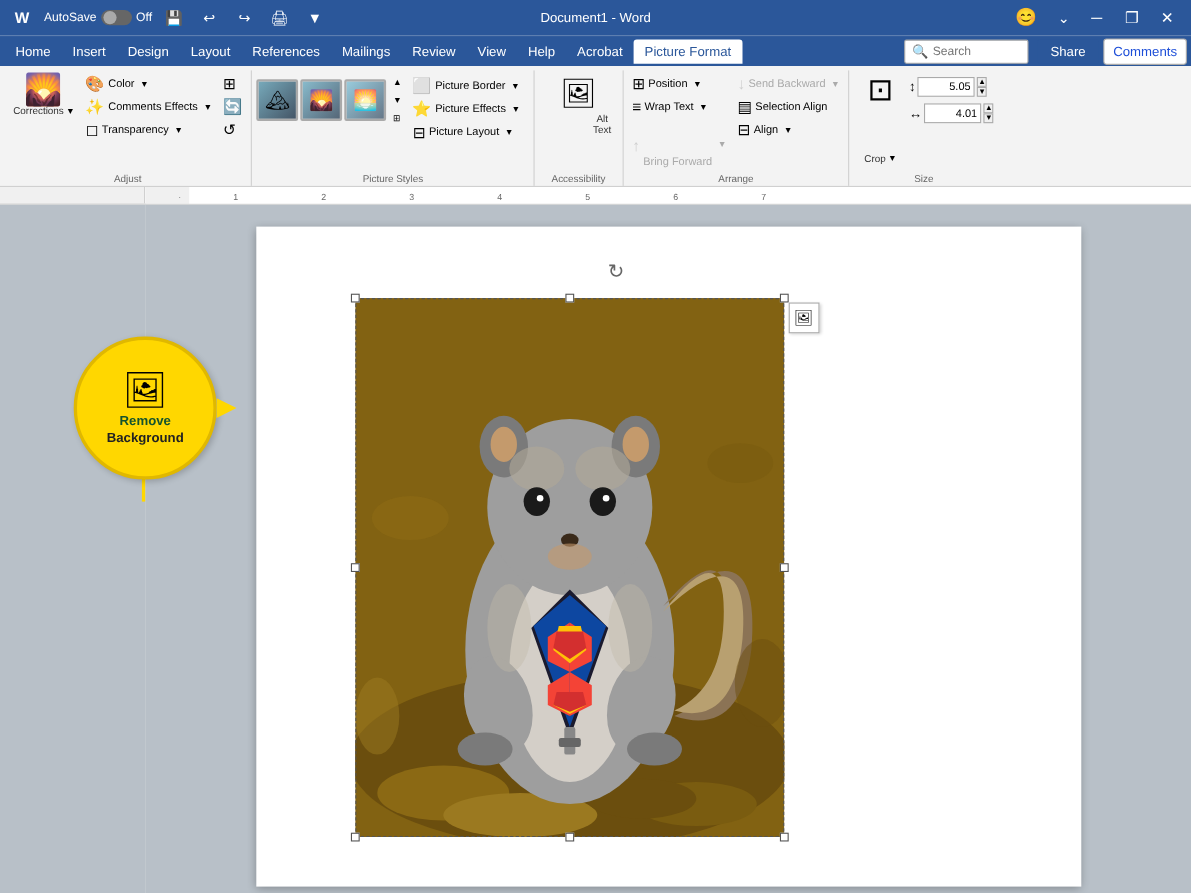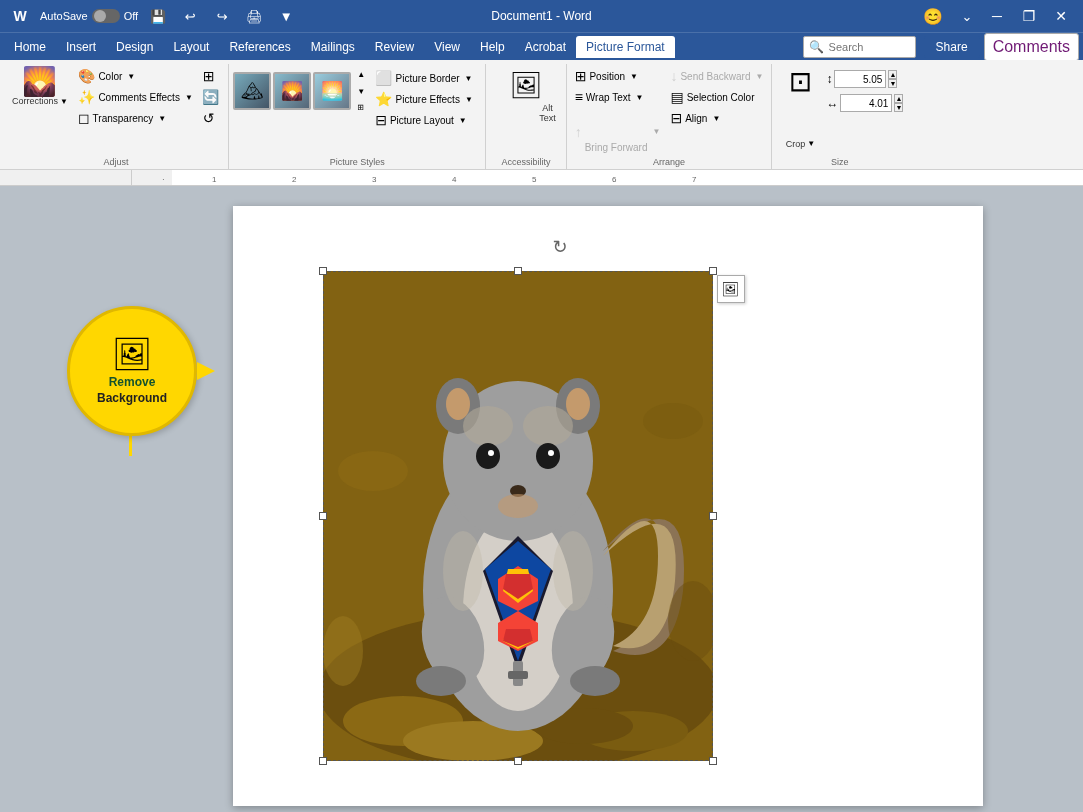--- a/index.html
+++ b/index.html
@@ -254,26 +254,26 @@
       background: #2b579a;
       color: white;
       border: none;
       padding: 4px 12px;
       border-radius: 3px;
       cursor: pointer;
       font-size: 12px;
     }
     .comments-btn {
       background: white;
-      color: #701a75;
+      color: #1d4ed8;
       border: 1px solid #aaa;
       padding: 4px 8px;
       border-radius: 3px;
       cursor: pointer;
-      font-size: 16px;
+      font-size: 12px;
     }
 
     
     .menu-item.active-tab {
       background: white;
       color: #2b579a;
       border-radius: 3px 3px 0 0;
     }
 
     
@@ -458,21 +458,21 @@
           </div>
         </div>
         <div class="ribbon-col">
           <div class="ribbon-small-btn" style="min-width:100px;color:#999;">
             <span class="icon" style="opacity:0.4;">↓</span>
             <span style="color:#aaa;">Send Backward</span>
             <span class="chevron" style="color:#aaa;">▼</span>
           </div>
           <div class="ribbon-small-btn" style="min-width:100px;">
             <span class="icon">▤</span>
-            <span>Selection Color</span>
+            <span>Selection Align</span>
           </div>
           <div class="ribbon-small-btn" style="min-width:100px;">
             <span class="icon">⊟</span>
             <span>Align</span>
             <span class="chevron">▼</span>
           </div>
         </div>
       </div>
       <div class="ribbon-group-label">Arrange</div>
     </div>

